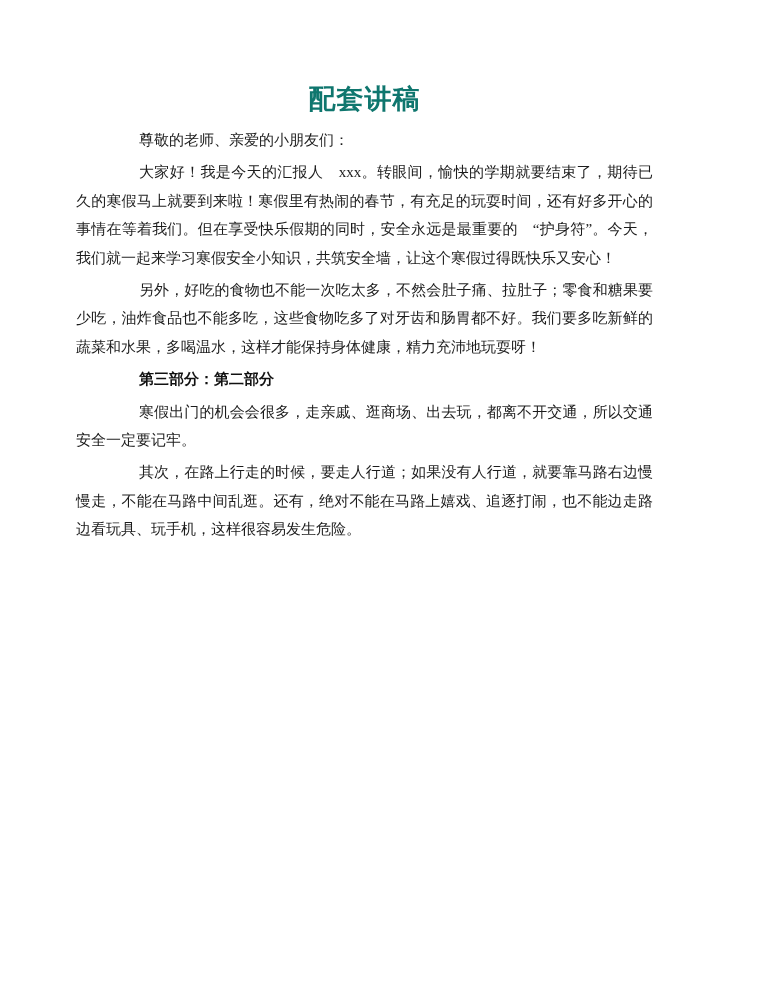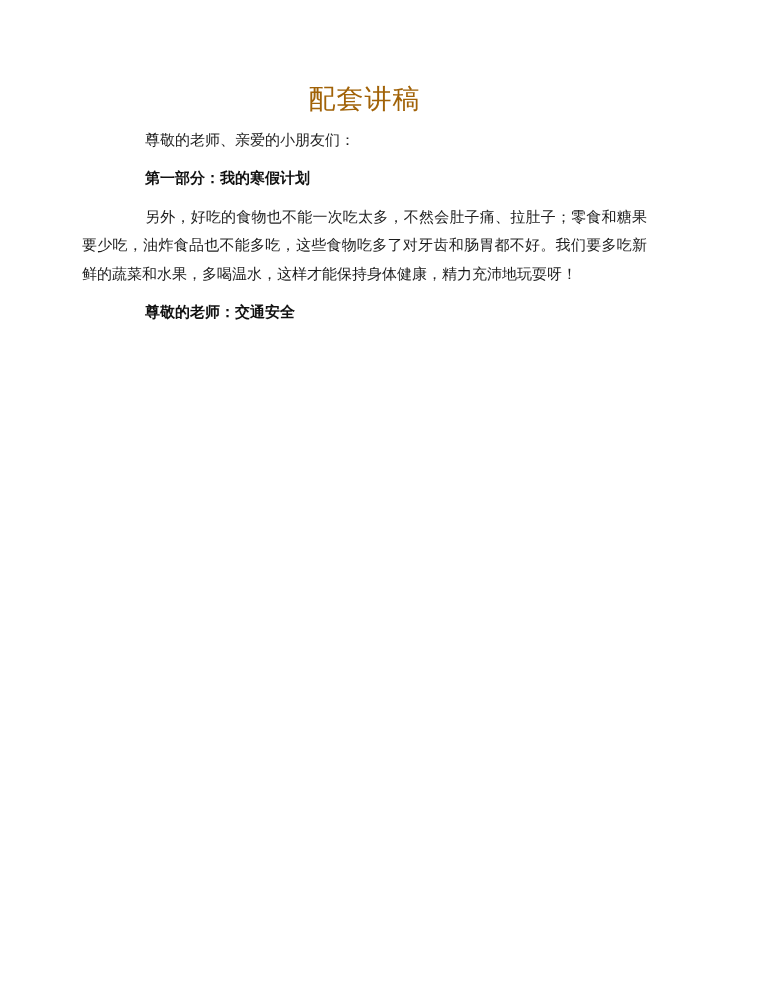--- a/index.html
+++ b/index.html
@@ -14,47 +14,48 @@
     background: #ffffff;
     box-sizing: border-box;
     padding: 81px 113px 0 72px;
     overflow: hidden;
     font-family: "Liberation Serif", "DejaVu Serif", serif;
     color: #1c1c1c;
   }
   .doc-title {
     margin: 0;
     font-size: 27px;
-    font-weight: normal;
+    font-weight: bold;
     line-height: 37px;
     text-align: center;
     letter-spacing: 1px;
-    color: #a16207;
+    color: #0f766e;
   }
   .doc-body {
     margin-top: 8px;
     font-size: 15px;
     line-height: 28.4px;
     text-align: justify;
   }
   .doc-body p {
-    margin: 10px;
+    margin: 4px;
     padding: 0;
     text-indent: 63px;
-    font-family: Liberation Mono, monospace;
   }
   .doc-body p.heading {
     font-weight: bold;
     color: #111111;
   }
 </style>
 </head>
 <body>
 
 <div class="page">
   <h1 class="doc-title">配套讲稿</h1>
   <div class="doc-body">
       <p class="para">尊敬的老师、亲爱的小朋友们：</p>
-      <p class="heading">第一部分：我的寒假计划</p>
+      <p class="para">大家好！我是今天的汇报人　xxx。转眼间，愉快的学期就要结束了，期待已久的寒假马上就要到来啦！寒假里有热闹的春节，有充足的玩耍时间，还有好多开心的事情在等着我们。但在享受快乐假期的同时，安全永远是最重要的　“护身符”。今天，我们就一起来学习寒假安全小知识，共筑安全墙，让这个寒假过得既快乐又安心！</p>
       <p class="para">另外，好吃的食物也不能一次吃太多，不然会肚子痛、拉肚子；零食和糖果要少吃，油炸食品也不能多吃，这些食物吃多了对牙齿和肠胃都不好。我们要多吃新鲜的蔬菜和水果，多喝温水，这样才能保持身体健康，精力充沛地玩耍呀！</p>
-      <p class="heading">尊敬的老师：交通安全</p>
+      <p class="heading">第三部分：第二部分</p>
+      <p class="para">寒假出门的机会会很多，走亲戚、逛商场、出去玩，都离不开交通，所以交通安全一定要记牢。</p>
+      <p class="para">其次，在路上行走的时候，要走人行道；如果没有人行道，就要靠马路右边慢慢走，不能在马路中间乱逛。还有，绝对不能在马路上嬉戏、追逐打闹，也不能边走路边看玩具、玩手机，这样很容易发生危险。</p>
     </div>
 </div>
 
 </body></html>

